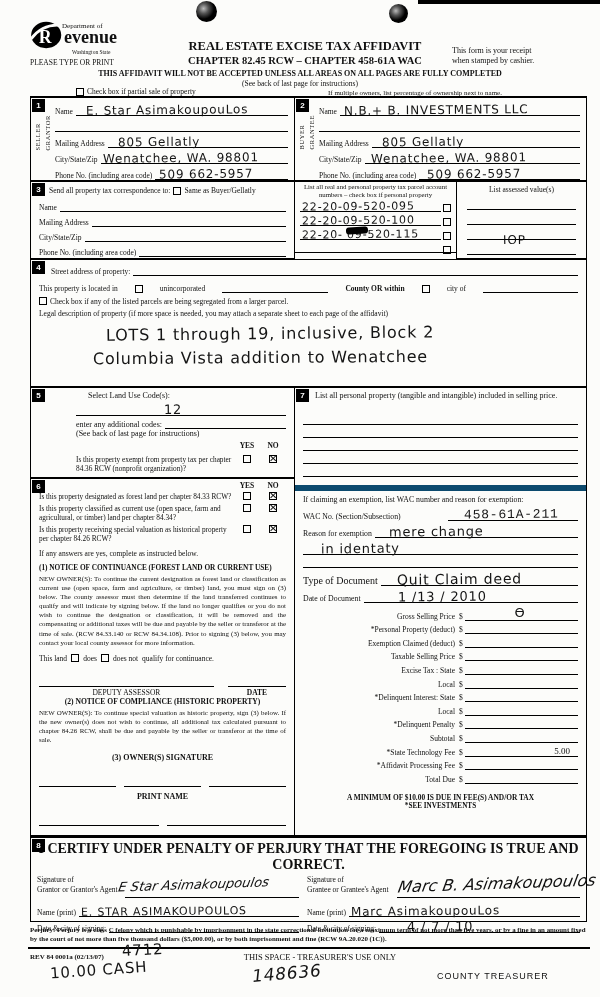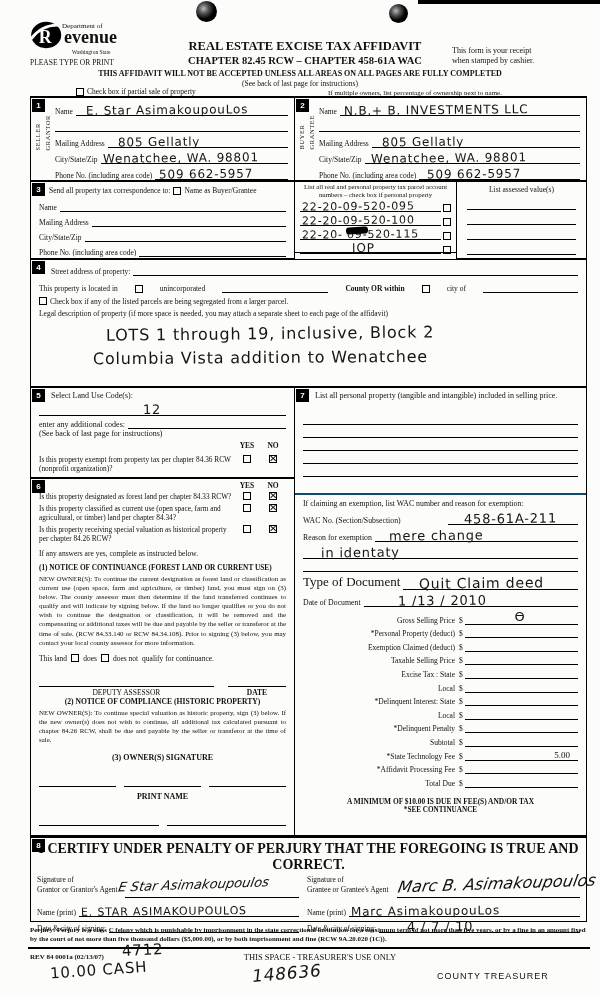--- a/index.html
+++ b/index.html
@@ -144,21 +144,21 @@
       </div>
     </div>
   </div>
 
   <div class="box" style="left:30px;top:181px;width:265px;height:78px;">
     <span class="secnum">3</span>
     <div style="padding:2px 8px 0 8px;">
       <div class="t75" style="margin-left:10px;display:flex;align-items:center;gap:3px;height:13px;">
         <span>Send all property tax correspondence to:</span>
         <span class="cb"></span>
-        <span>Name as Buyer/Grantee</span>
+        <span>Same as Buyer/Gellatly</span>
       </div>
       <div class="frow" style="height:15px;">
         <span class="flabel">Name</span>
         <span class="fline"></span>
       </div>
       <div class="frow" style="height:15px;">
         <span class="flabel">Mailing Address</span>
         <span class="fline"></span>
       </div>
       <div class="frow" style="height:15px;">
@@ -187,21 +187,21 @@
           </span>
         <span class="cb" style="margin-left:2px;"></span>
       </div>
       <div class="frow" style="height:14px;">
         <span class="fline">
           <span class="hw fv" style="left:2px;font-size:11px;">22-20- 09-520-115</span>
           <span class="scrib" style="left:46px;top:1px;"></span>
         </span>
         <span class="cb" style="margin-left:2px;"></span>
       </div>
-      <div class="frow" style="height:14px;">
+      <div class="frow" style="height:14px;flex-direction:column;">
         <span class="fline">
             <span class="hw fv" style="left:52px;font-size:12px;">IOP</span>
           </span>
         <span class="cb" style="margin-left:2px;"></span>
       </div>
     </div>
   </div>
 
   <div class="box" style="left:456px;top:181px;width:131px;height:78px;">
     <div class="ctr t75" style="padding-top:3px;">List assessed value(s)</div>
@@ -235,21 +235,21 @@
         <span>Check box if any of the listed parcels are being segregated from a larger parcel.</span>
       </div>
       <div class="t75" style="height:14px;">Legal description of property (if more space is needed, you may attach a separate sheet to each page of the affidavit)</div>
       <div class="hw abs" style="left:75px;top:64px;font-size:16px;transform:rotate(-.6deg);">LOTS  1 through 19, inclusive, Block 2</div>
       <div class="hw abs" style="left:62px;top:88px;font-size:16px;transform:rotate(-.4deg);">Columbia Vista  addition  to  Wenatchee</div>
     </div>
   </div>
 
   <div class="box" style="left:30px;top:387px;width:265px;height:91px;">
     <span class="secnum">5</span>
-    <div style="padding:3px 8px 0 8px;">
+    <div style="padding:3px 8px 0 8px;margin-left:37px;">
       <div class="t8" style="margin-left:12px;height:12px;">Select Land Use Code(s):</div>
       <div class="fline" style="display:block;height:12px;">
         <span class="hw fv" style="left:42%;font-size:13px;">12</span>
       </div>
       <div class="frow" style="height:13px;">
         <span class="flabel" style="font-size:8px;text-align:right;">enter any additional codes:</span>
         <span class="fline"></span>
       </div>
       <div class="t8" style="height:12px;">(See back of last page for instructions)</div>
       <div class="ynh" style="height:11px;">
@@ -350,40 +350,40 @@
   <div class="box" style="left:294px;top:387px;width:293px;height:449px;">
     <span class="secnum">7</span>
     <div style="padding:3px 8px 0 8px;">
       <div class="t8" style="margin-left:12px;line-height:1.35;height:22px;">List all  personal property (tangible and intangible) included in selling price.</div>
       <div class="seg" style="height:11px;"></div>
       <div class="seg" style="height:12px;"></div>
       <div class="seg" style="height:12px;"></div>
       <div class="seg" style="height:12px;"></div>
       <div class="seg" style="height:12px;"></div>
     </div>
-    <div style="border-top:2px solid #0c4a6e;margin-top:16px;padding:4px 8px 0;">
+    <div style="border-top:6px solid #0c4a6e;margin-top:8px;padding:4px 8px 0;">
       <div style="font-size:7.8px;">If claiming an exemption, list WAC number and reason for exemption:</div>
       <div class="frow" style="height:17px;gap:44px;">
         <span class="flabel" style="font-size:7.8px;">WAC No. (Section/Subsection)</span>
         <span class="fline">
-            <span class="hw fv" style="font-size:13px;left:16px;">458-61A-211</span>
+            <span class="hw fv" style="font-size:13px;left:16px;font-family:Liberation Mono, monospace;">458-61A-211</span>
           </span>
       </div>
       <div class="frow" style="height:17px;">
         <span class="flabel" style="font-size:7.8px;">Reason for exemption</span>
         <span class="fline">
             <span class="hw fv" style="font-size:13px;left:14px;">mere  change</span>
           </span>
       </div>
       <div class="fline" style="display:block;height:16px;">
         <span class="hw fv" style="font-size:13px;left:18px;">in  identaty</span>
       </div>
       <div class="fline" style="display:block;height:12px;"></div>
       <div class="frow" style="height:18px;">
-        <span class="flabel" style="font-size:13px;">Type of Document</span>
+        <span class="flabel" style="font-size:10px;">Type of Document</span>
         <span class="fline">
             <span class="hw fv" style="font-size:14px;left:16px;">Quit Claim deed</span>
           </span>
       </div>
       <div class="frow" style="height:17px;">
         <span class="flabel" style="font-size:7.8px;">Date of Document</span>
         <span class="fline">
             <span class="hw fv" style="font-size:13px;left:34px;">1 /13 / 2010</span>
           </span>
       </div>
@@ -476,21 +476,21 @@
         <div class="mrow">
             <span class="mlabel">Total Due</span>
             <span class="mdollar">$</span>
             <span class="mline">
               <span class="mv"></span>
             </span>
           </div>
       </div>
 
       <div class="b ctr" style="font-size:7.4px;margin-top:9px;">A MINIMUM OF $10.00 IS DUE IN FEE(S) AND/OR TAX</div>
-      <div class="b ctr" style="font-size:7.2px;">*SEE CONTINUANCE</div>
+      <div class="b ctr" style="font-size:7.2px;">*SEE INVESTMENTS</div>
     </div>
   </div>
 
   <div class="box" style="left:30px;top:836px;width:557px;height:86px;border-top-width:2px;">
     <span class="secnum">8</span>
     <div class="b ctr" style="font-size:14px;padding-top:3px;">I CERTIFY UNDER PENALTY OF PERJURY THAT THE FOREGOING IS TRUE AND CORRECT.</div>
     <div style="display:flex;padding:2px 6px 0;">
       <div style="width:262px;padding-right:8px;">
         <div style="position:relative;height:26px;">
           <div class="t75" style="line-height:1.3;">

